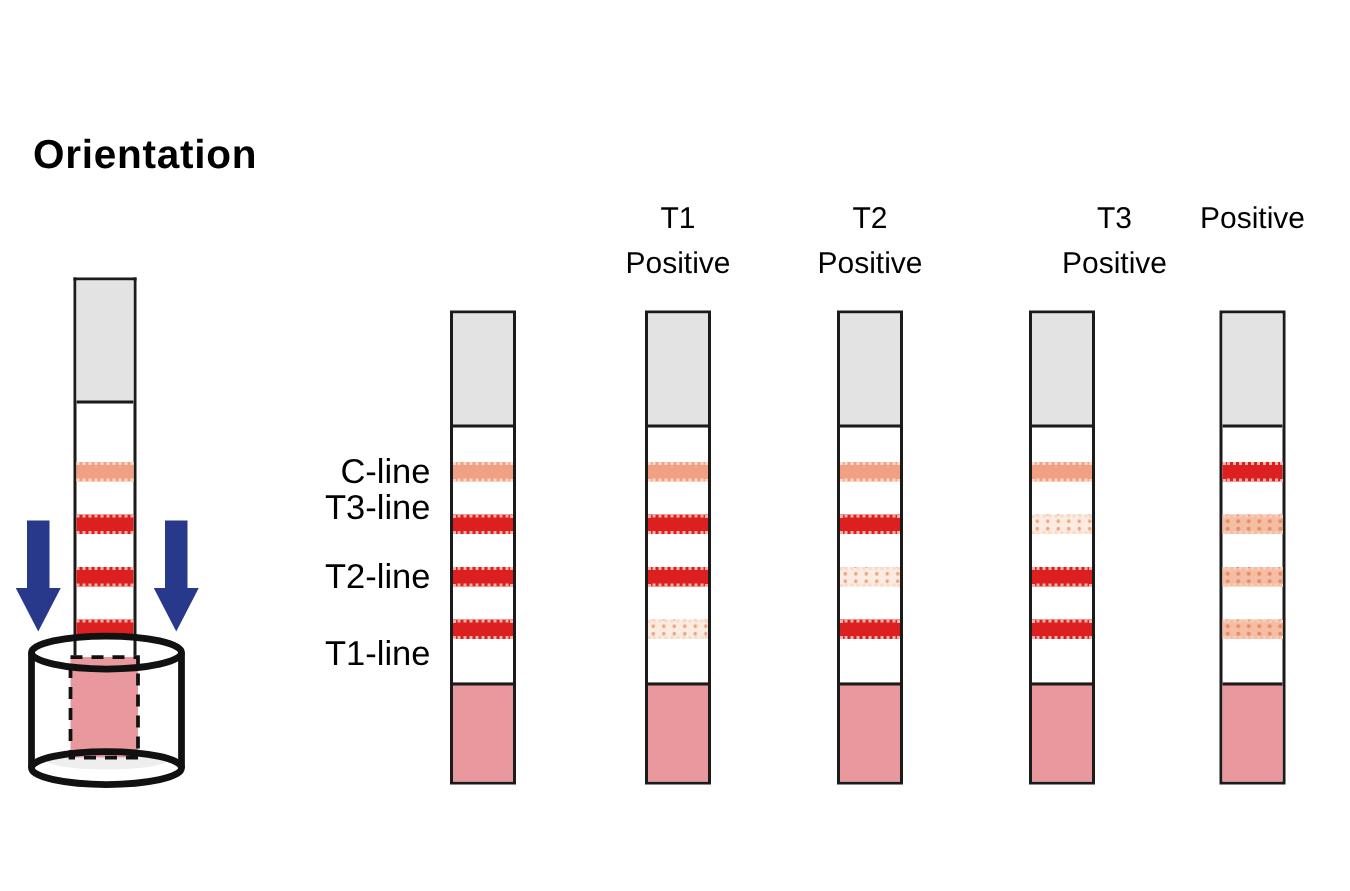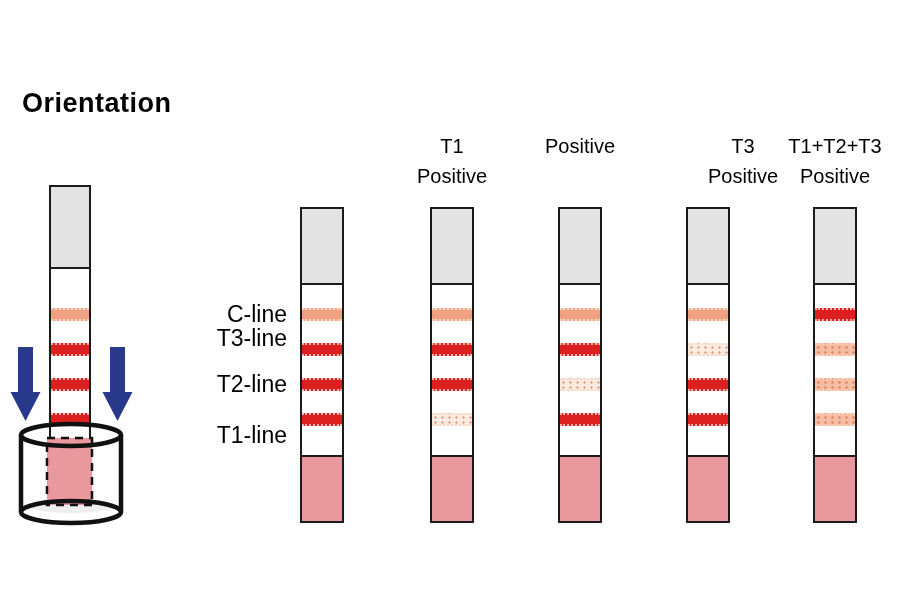--- a/index.html
+++ b/index.html
@@ -99,28 +99,28 @@
     </div>
   <div>
       <div class="col-label" style="left: 322px;">
         <div>&nbsp;</div>
       </div>
       <div class="col-label" style="left: 452px;">
         <div>T1</div>
         <div>Positive</div>
       </div>
       <div class="col-label" style="left: 580px;">
+        <div>T2</div>
         <div>Positive</div>
       </div>
       <div class="col-label" style="left: 708px; margin-left: 35px;">
         <div>T3</div>
         <div>Positive</div>
       </div>
       <div class="col-label" style="left: 835px;">
-        <div>T1+T2+T3</div>
         <div>Positive</div>
       </div>
     </div>
   <div>
       <div class="strip" style="left: 300px;">
         <div class="pad-gray"></div>
         <div class="tline control" style="top:99px"></div>
         <div class="tline strong" style="top:134px"></div>
         <div class="tline strong" style="top:169px"></div>
         <div class="tline strong" style="top:204px"></div>

